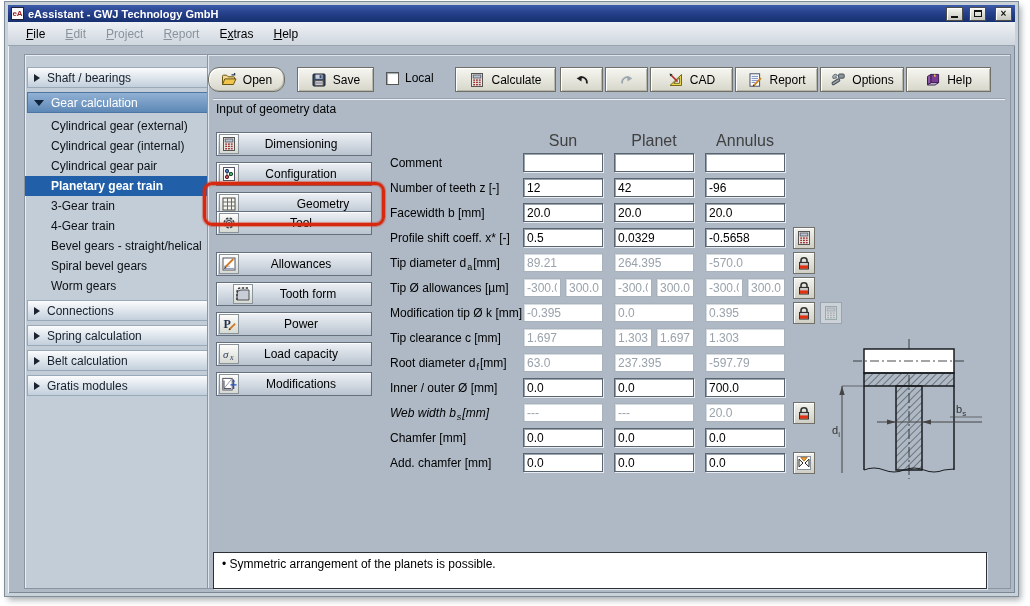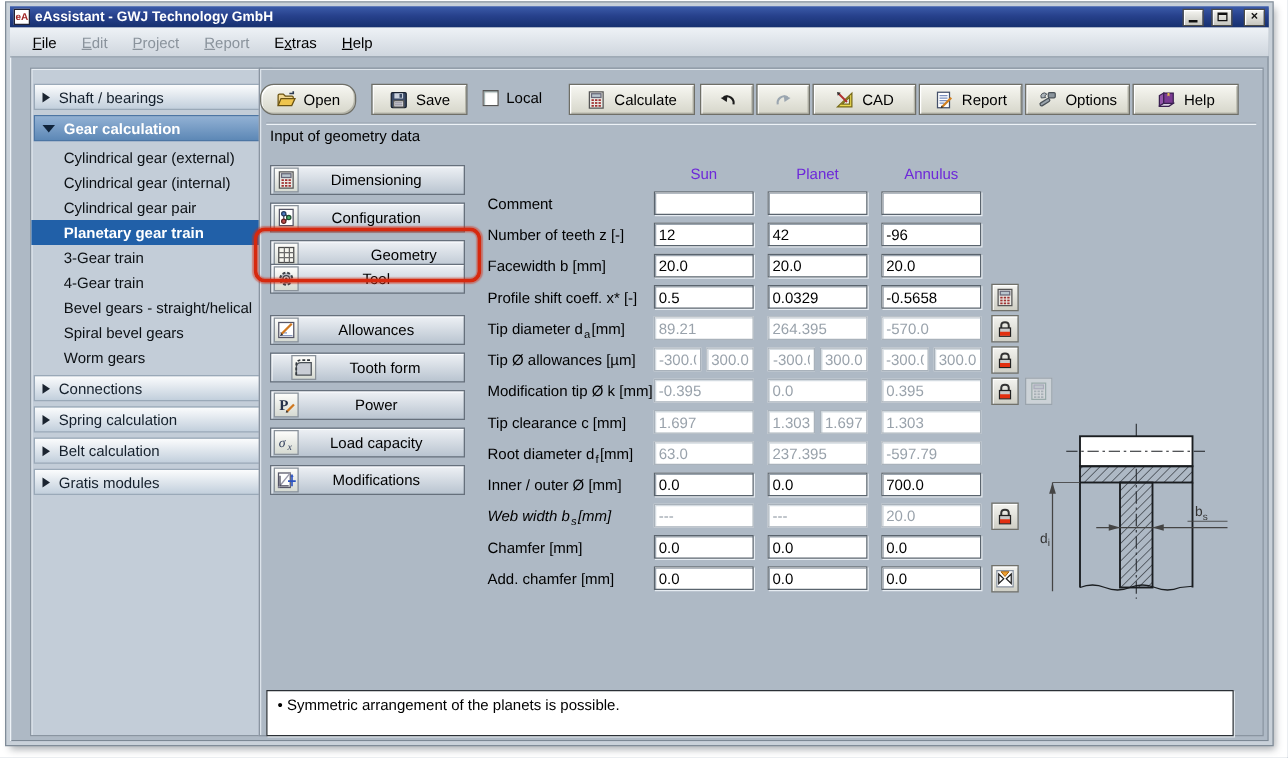--- a/index.html
+++ b/index.html
@@ -26,21 +26,21 @@
     padding-left:8px;background:linear-gradient(#eef2f6,#cfd6de);border-bottom:1px solid #98a3af;font-size:12px;}
   .menu-item{padding:2px 10px;color:#000;}
   .menu-item.disabled{color:#8a939c;}
   
   .content{position:absolute;top:42px;left:0;right:0;bottom:0;}
   
   .sidebar{position:absolute;left:2px;top:7px;width:194px;bottom:4px;background:#c3cdd8;
     border:1px solid #8a95a1;box-shadow:inset 1px 1px 0 #e8eef4;padding-top:8px;overflow:hidden;margin-left:14px;}
   .sec{margin:4px 2px 3px 2px;height:21px;display:flex;align-items:center;gap:7px;padding-left:6px;
     background:linear-gradient(#fbfcfd,#c2cfdc);border:1px solid #9aa9b8;font-size:12px;color:#15202c;}
-  .sec.exp{background:linear-gradient(#92b1d4,#5d88b6);color:#fff;font-weight:bold;border-color:#4d76a4;}
+  .sec.exp{background:linear-gradient(#92b1d4,#5d88b6);color:#fff;font-weight:normal;border-color:#4d76a4;}
   .arr{width:0;height:0;border-top:4px solid transparent;border-bottom:4px solid transparent;
     border-left:6px solid #1b2430;flex:0 0 auto;}
   .sec.exp .arr{border-left:5px solid transparent;border-right:5px solid transparent;
     border-top:6px solid #10243c;border-bottom:none;}
   .item{height:20px;display:flex;align-items:center;padding-left:26px;font-size:12px;color:#0c1014;
     white-space:nowrap;}
   .item.sel{background:#2160a8;color:#fff;font-weight:bold;}
   
   .main{position:absolute;left:199px;top:7px;right:4px;bottom:4px;background:#aeb9c5;
     border:1px solid #8a95a1;box-shadow:inset 1px 1px 0 #dde4eb;}
@@ -64,21 +64,21 @@
     background:linear-gradient(#eef1f5,#b9c4d0);border:1px solid #66707c;
     box-shadow:inset 1px 1px 0 #fbfdff;font-size:12px;color:#000;}
   .nav-ic{width:20px;height:20px;margin-left:2px;background:linear-gradient(#fdfdfb,#d6dad2);
     border:1px solid #8a929a;display:flex;align-items:center;justify-content:center;flex:0 0 auto;}
   .nav-ic svg{width:16px;height:16px;display:block;}
   .navbtn .lbl{flex:1;text-align:center;margin-right:8px;}
   .red-annot{position:absolute;left:-5px;top:127px;width:182px;height:44px;border:3px solid #d6290f;
     border-radius:9px;box-shadow:0 0 1px 1px rgba(214,41,15,.45), inset 0 0 1px 1px rgba(214,41,15,.45);
     pointer-events:none;}
   
-  .col-h{position:absolute;top:77px;width:80px;text-align:center;font-size:12px;color:#6d28d9;}
+  .col-h{position:absolute;top:77px;width:80px;text-align:center;font-size:16px;color:#404040;}
   .f-label{position:absolute;left:182px;height:20px;display:flex;align-items:center;font-size:12px;
     color:#000;white-space:nowrap;}
   .f-label .sub{font-size:9px;position:relative;top:4px;margin:0 1px;}
   .field{position:absolute;height:19px;font-size:12px;font-family:"Liberation Sans",sans-serif;
     padding:0 3px;background:#fff;outline:none;}
   .field.ed{color:#000;border:1px solid #5a646e;
     box-shadow:inset 1px 1px 0 #9aa4ae, 1px 1px 0 #e6ecf2;}
   .field.dis{color:#99a2ab;border:1px solid #a9b2bb;box-shadow:inset 1px 1px 0 #d4dbe1;}
   .ric{position:absolute;width:22px;height:22px;display:flex;align-items:center;justify-content:center;
     background:linear-gradient(#f3f3ef,#cfcfc5);border:1px solid #71716a;box-shadow:inset 1px 1px 0 #fff;}

